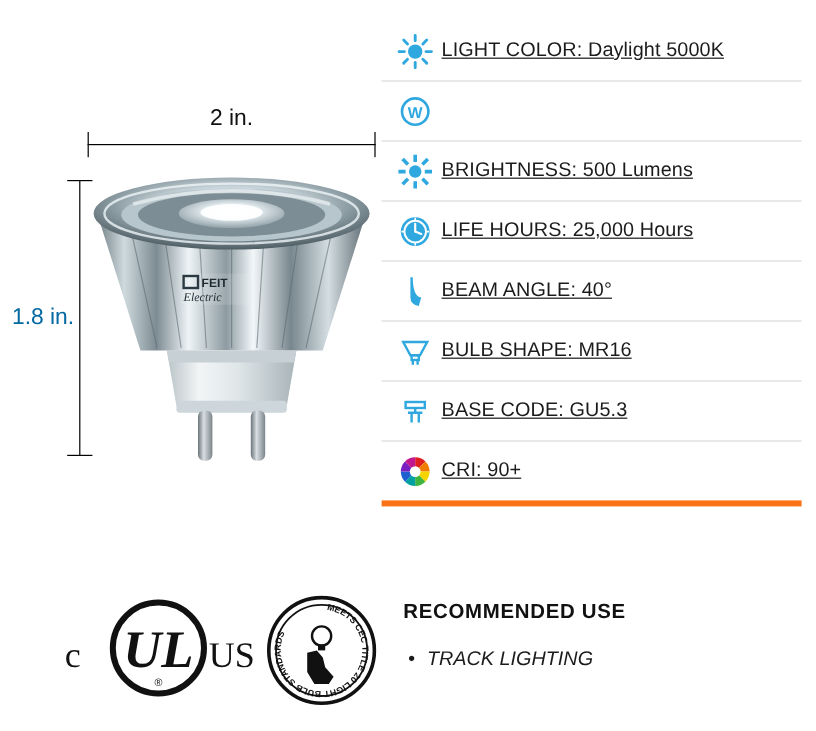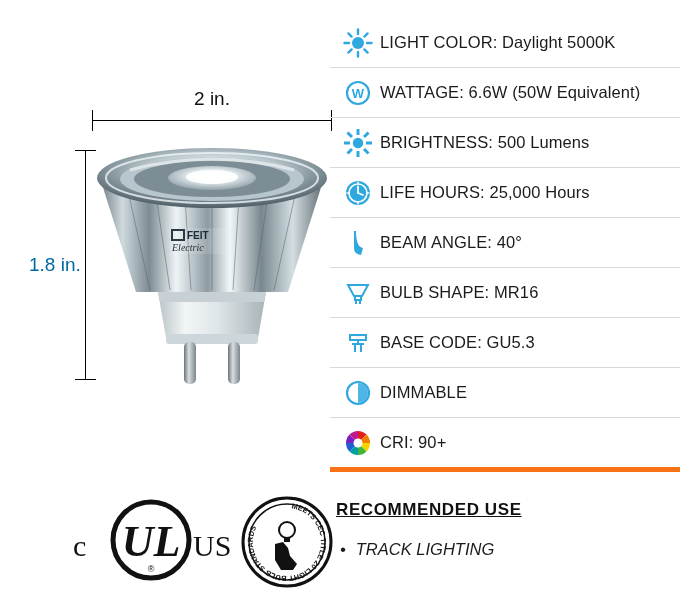--- a/index.html
+++ b/index.html
@@ -16,21 +16,20 @@
     position: relative;
   }
 
   
   #left-panel {
     position: absolute;
     left: 0;
     top: 0;
     width: 340px;
     height: 609px;
-    margin-left: 19px;
   }
 
   
   #width-dim {
     position: absolute;
     left: 73px;
     top: 88px;
     width: 240px;
     height: 40px;
   }
@@ -124,23 +123,24 @@
     position: absolute;
     left: 182px;
     top: 6px;
     width: 92px;
     height: 92px;
   }
 
   
   #spec-panel {
     position: absolute;
-    left: 330px;
+    left: 318px;
     top: 18px;
     width: 350px;
+    text-decoration: underline;
   }
   .spec-row {
     position: relative;
     display: flex;
     align-items: center;
     height: 49px;
     border-bottom: 1px solid #d9d9d9;
     padding-left: 6px;
   }
   .spec-row:last-child { border-bottom: 5px solid #f97316; }
@@ -165,21 +165,20 @@
     left: 336px;
     top: 500px;
     width: 340px;
   }
   #rec-title {
     font-size: 17px;
     font-weight: bold;
     letter-spacing: 0.6px;
     color: #111;
     margin-bottom: 20px;
-    text-decoration: underline;
   }
   #rec-list {
     font-size: 16.5px;
     color: #1b1b1b;
     font-style: italic;
   }
   .rec-item { padding-left: 4px; }
   .rec-item::before {
     content: "\2022";
     margin-right: 10px;
@@ -333,21 +332,20 @@
     <span class="spec-text">LIGHT COLOR: Daylight 5000K</span>
   </div>
 
   <div class="spec-row">
     <span class="spec-icon">
       <svg width="30" height="30" viewBox="0 0 30 30">
         <circle cx="15" cy="15" r="11" fill="none" stroke="#2fa8e0" stroke-width="2.2"></circle>
         <text x="15" y="20" text-anchor="middle" font-family="Liberation Sans, sans-serif" font-size="13" font-weight="bold" fill="#2fa8e0">W</text>
       </svg>
     </span>
-    <span class="spec-text">WATTAGE: 6.6W (50W Equivalent)</span>
   </div>
 
 
   <div class="spec-row">
     <span class="spec-icon">
       <svg width="30" height="30" viewBox="0 0 30 30">
         <circle cx="15" cy="15" r="5.2" fill="#2fa8e0"></circle>
         <g stroke="#2fa8e0" stroke-width="3" stroke-linecap="butt">
           <line x1="15" y1="1" x2="15" y2="7"></line>
             <line x1="15" y1="23" x2="15" y2="29"></line>
@@ -408,29 +406,20 @@
         <rect x="7" y="7" width="16" height="5" fill="none" stroke="#2fa8e0" stroke-width="2"></rect>
         <line x1="15" y1="12" x2="15" y2="16" stroke="#2fa8e0" stroke-width="2"></line>
         <line x1="9" y1="16" x2="21" y2="16" stroke="#2fa8e0" stroke-width="2"></line>
         <line x1="12" y1="16" x2="12" y2="24" stroke="#2fa8e0" stroke-width="2"></line>
         <line x1="18" y1="16" x2="18" y2="24" stroke="#2fa8e0" stroke-width="2"></line>
       </svg>
     </span>
     <span class="spec-text">BASE CODE: GU5.3</span>
   </div>
 
-  <div class="spec-row">
-    <span class="spec-icon">
-      <svg width="30" height="30" viewBox="0 0 30 30">
-        <circle cx="15" cy="15" r="11" fill="none" stroke="#2fa8e0" stroke-width="2.2"></circle>
-        <path d="M15,5 a10,10 0 0,1 0,20 Z" fill="#2fa8e0" opacity="0.85"></path>
-      </svg>
-    </span>
-    <span class="spec-text">DIMMABLE</span>
-  </div>
 
   <div class="spec-row">
     <span class="spec-icon">
       <svg width="30" height="30" viewBox="0 0 30 30">
         <g transform="translate(15,15)">
           <path d="M0,0 L0,-12 A12,12 0 0,1 8.5,-8.5 Z" fill="#e02020"></path>
           <path d="M0,0 L8.5,-8.5 A12,12 0 0,1 12,0 Z" fill="#f07d00"></path>
           <path d="M0,0 L12,0 A12,12 0 0,1 8.5,8.5 Z" fill="#f5d400"></path>
           <path d="M0,0 L8.5,8.5 A12,12 0 0,1 0,12 Z" fill="#3fb53f"></path>
           <path d="M0,0 L0,12 A12,12 0 0,1 -8.5,8.5 Z" fill="#00a0a0"></path>

